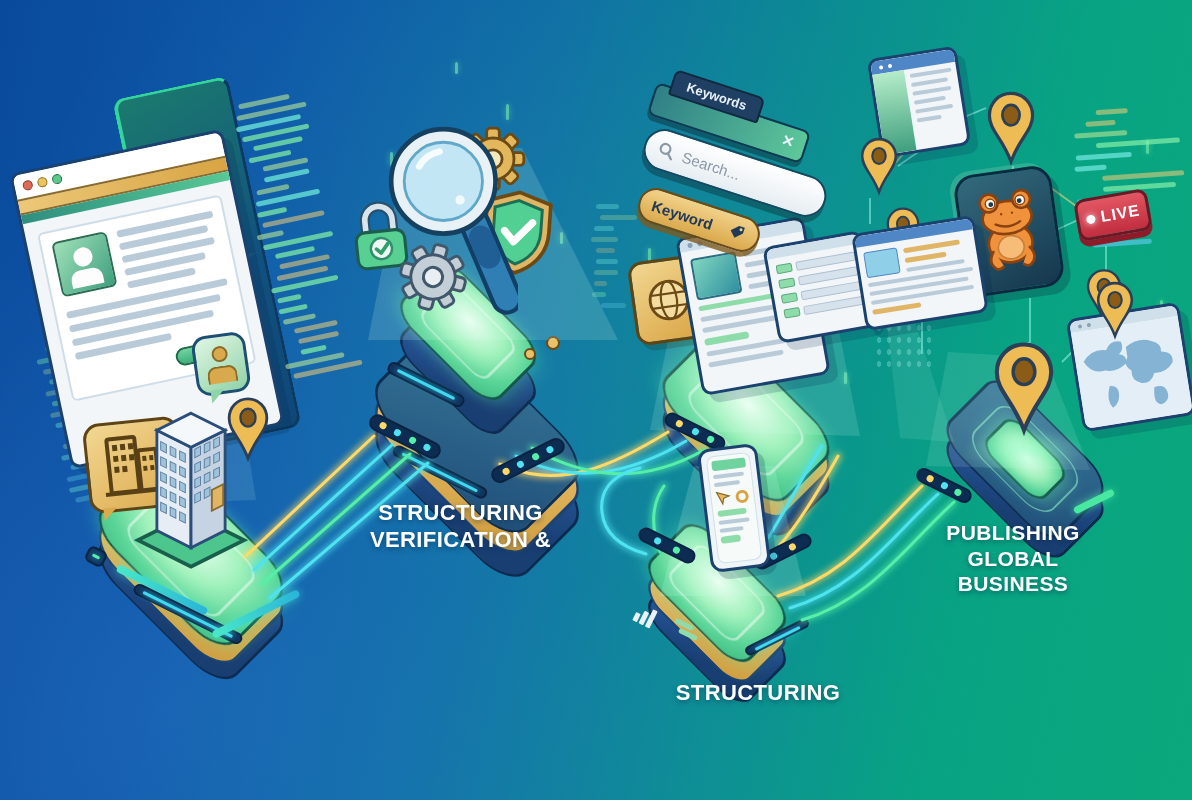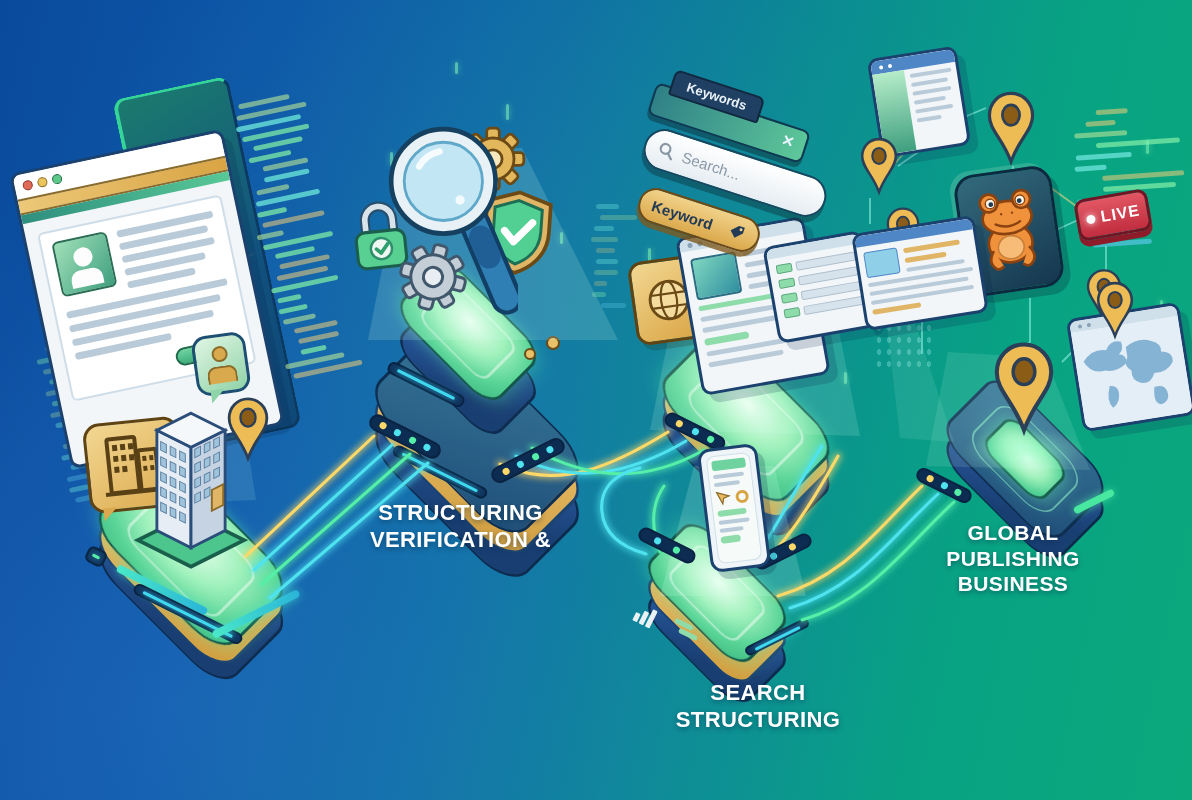--- a/index.html
+++ b/index.html
@@ -577,21 +577,20 @@
         <span style="width:13px;height:13px;border-radius:50%;border:3px solid #d9a443"></span>
       </div>
       <div class="gline" style="height:6px;width:85%;border-radius:4px"></div>
       <div class="line" style="height:4px;width:92%"></div>
       <div class="line" style="height:4px;width:70%"></div>
       <div class="gline" style="height:7px;width:60%;border-radius:4px"></div>
     </div>
   </div>
 
   <div class="stage-label" style="left:642px;top:680px;width:232px">
-    <div>SEARCH</div>
     <div>STRUCTURING</div>
   </div>
 
   <div class="window" style="left:874px;top:52px;width:90px;height:100px;transform:rotate(-9deg)">
     <div class="win-header" style="height:13px;background:#4f86c6">
       <span class="dot" style="width:4px;height:4px;background:#fff"></span>
         <span class="dot" style="width:4px;height:4px;background:#fff"></span>
     </div>
     <div style="display:flex;height:calc(100% - 13px)">
       <div style="width:38%;background:linear-gradient(#b5ecc8,#3f9f7f)"></div>
@@ -688,18 +687,18 @@
     <ellipse cx="50" cy="46" rx="16" ry="19" fill="#8a5c16" stroke="#2b3f58" stroke-width="5"></ellipse>
   </svg>
 
   <div class="glow-ellipse" style="left:962px;top:428px;width:124px;height:46px"></div>
   <svg class="pin" style="left:990px;top:320px;z-index:4" width="68" height="136" viewBox="0 0 100 140">
     <path d="M50,6 C27,6 10,24 10,47 C10,74 34,88 50,132 C66,88 90,74 90,47 C90,24 73,6 50,6 Z" fill="#eebc55" stroke="#2b3f58" stroke-width="6"></path>
     <ellipse cx="50" cy="46" rx="16" ry="19" fill="#8a5c16" stroke="#2b3f58" stroke-width="5"></ellipse>
   </svg>
 
   <div class="stage-label" style="left:908px;top:520px;width:210px;font-size:21px">
+    <div>PUBLISHING</div>
     <div>GLOBAL</div>
-    <div>PUBLISHING</div>
     <div>BUSINESS</div>
   </div>
 
 </div>
 
 </body></html>

